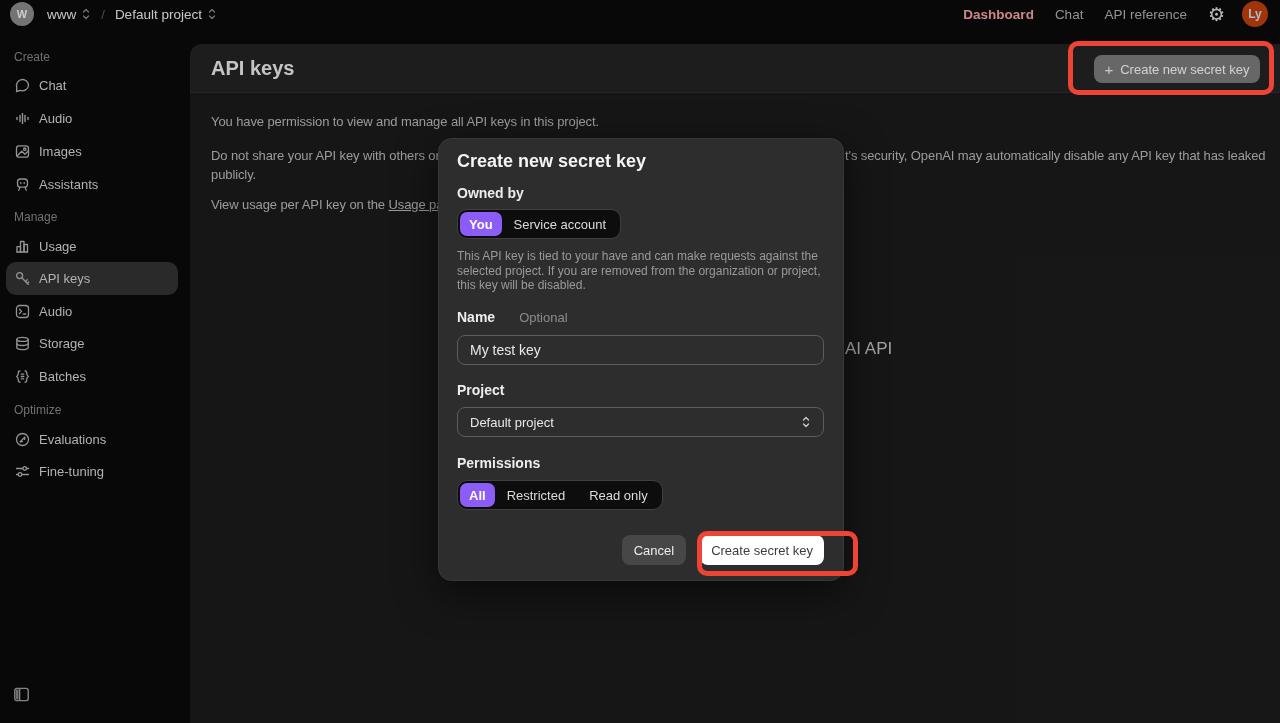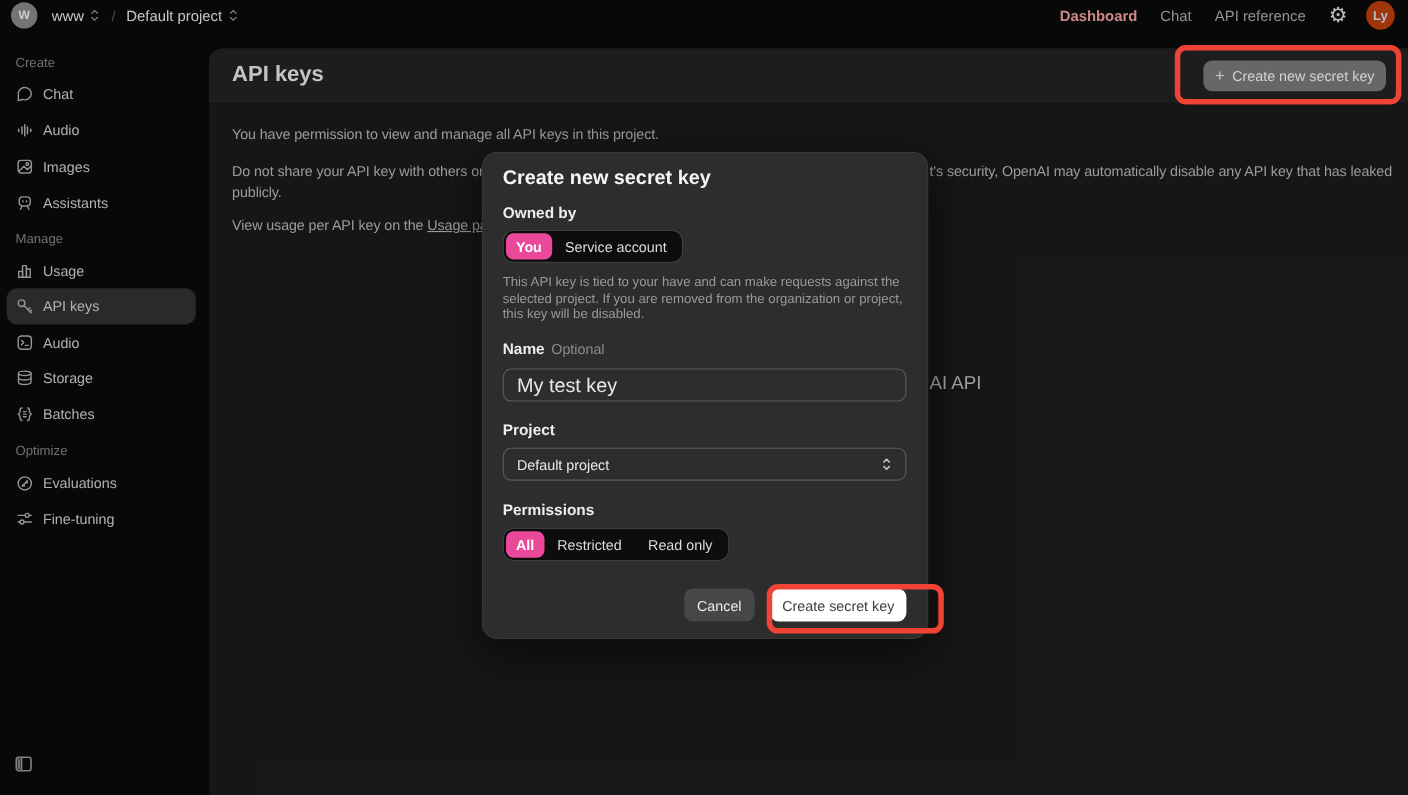--- a/index.html
+++ b/index.html
@@ -48,26 +48,26 @@
   .modal{position:absolute;left:438px;top:138px;width:406px;height:443px;background:#2d2d2d;border:1px solid rgba(255,255,255,0.05);border-radius:14px;box-shadow:0 12px 40px rgba(0,0,0,0.55);z-index:60}
   .m-title{position:absolute;left:18px;top:12px;font-size:18px;font-weight:700;color:#f5f5f5}
   .m-label{position:absolute;font-size:14px;font-weight:600;color:#ededed}
   #lbl-owned{left:18px;top:46px}
   #lbl-project{left:18px;top:243px}
   #lbl-perm{left:18px;top:316px}
   .seg{position:absolute;left:18px;height:30px;background:#0d0d0d;border:1px solid #3f3f3f;border-radius:10px;display:inline-flex;align-items:center;padding:0 2px}
   #seg-owner{top:70px}
   #seg-perm{top:341px}
   .seg-opt{height:24px;display:flex;align-items:center;padding:0 12px;font-size:13px;color:#dcdcdc;border-radius:7px;cursor:pointer;white-space:nowrap}
-  .seg-opt.active{background:#ec4899;color:#fff;font-weight:700;padding:0 9px}
+  .seg-opt.active{background:#8b5cf6;color:#fff;font-weight:700;padding:0 9px}
   .m-desc{position:absolute;left:18px;top:110px;width:374px;font-size:12px;line-height:1.22;color:#9a9a9a}
-  .m-field-label-row{position:absolute;left:18px;top:170px;display:flex;align-items:baseline;gap:6px}
+  .m-field-label-row{position:absolute;left:18px;top:170px;display:flex;align-items:baseline;gap:24px}
   .m-field-label-row .m-label{position:static}
   .optional{font-size:13px;color:#8d8d8d}
-  .m-input{position:absolute;left:18px;top:196px;width:367px;height:30px;background:transparent;border:1px solid #5c5c5c;border-radius:8px;color:#e8e8e8;font-size:18px;padding:0 12px;font-family:inherit;outline:none}
+  .m-input{position:absolute;left:18px;top:196px;width:367px;height:30px;background:transparent;border:1px solid #5c5c5c;border-radius:8px;color:#e8e8e8;font-size:14px;padding:0 12px;font-family:inherit;outline:none}
   .m-select{position:absolute;left:18px;top:268px;width:367px;height:30px;border:1px solid #5c5c5c;border-radius:8px;display:flex;align-items:center;justify-content:space-between;padding:0 12px;color:#e8e8e8;font-size:13px;cursor:pointer}
   .m-actions{position:absolute;right:19px;top:396px;display:flex;gap:14px}
   .btn-cancel{height:30px;padding:0 12px;border-radius:8px;background:#474747;color:#ececec;font-size:13px;display:flex;align-items:center;cursor:pointer}
   .btn-submit{height:30px;padding:0 11px;border-radius:8px;background:#fff;color:#3d3d3d;font-size:13px;font-weight:500;display:flex;align-items:center;cursor:pointer}
 
   
   .annotation{position:absolute;border:5px solid #ee4335;border-radius:10px;z-index:90;pointer-events:none}
   #ann-top{left:1068px;top:41px;width:206px;height:54px}
   #ann-bottom{left:697px;top:531px;width:161px;height:45px}
   svg{display:block}

